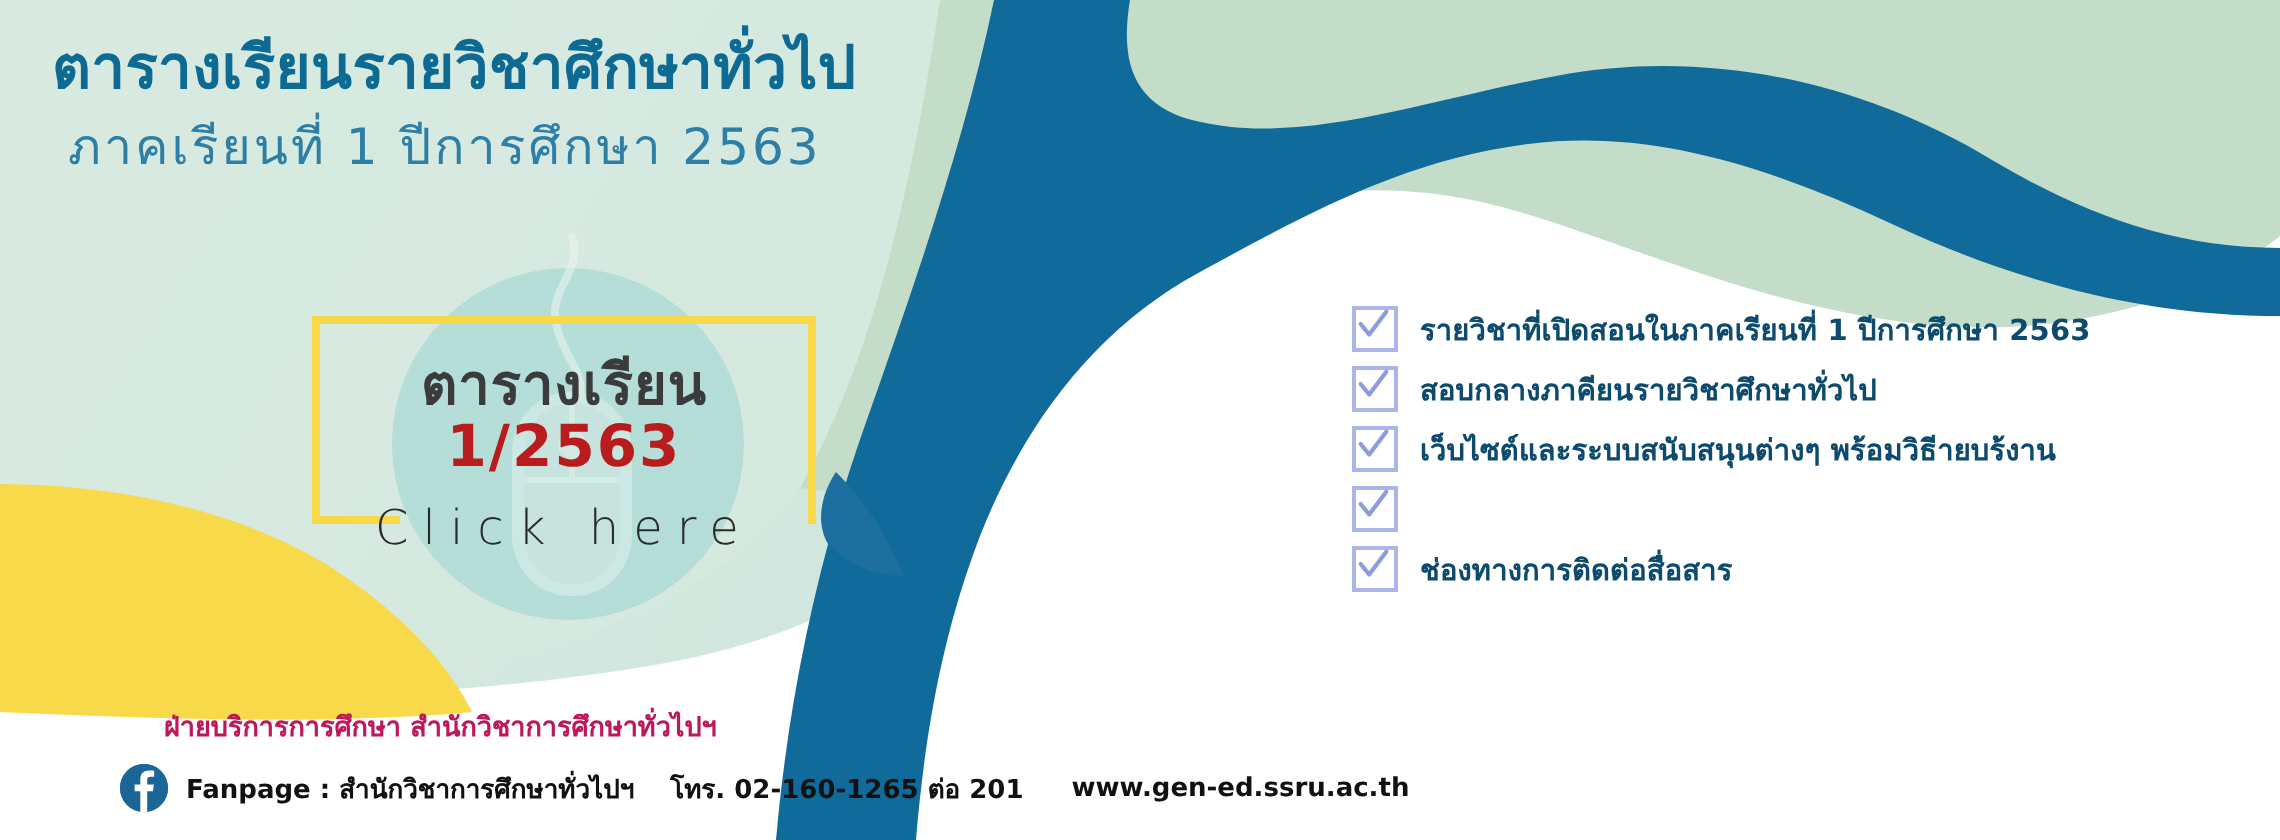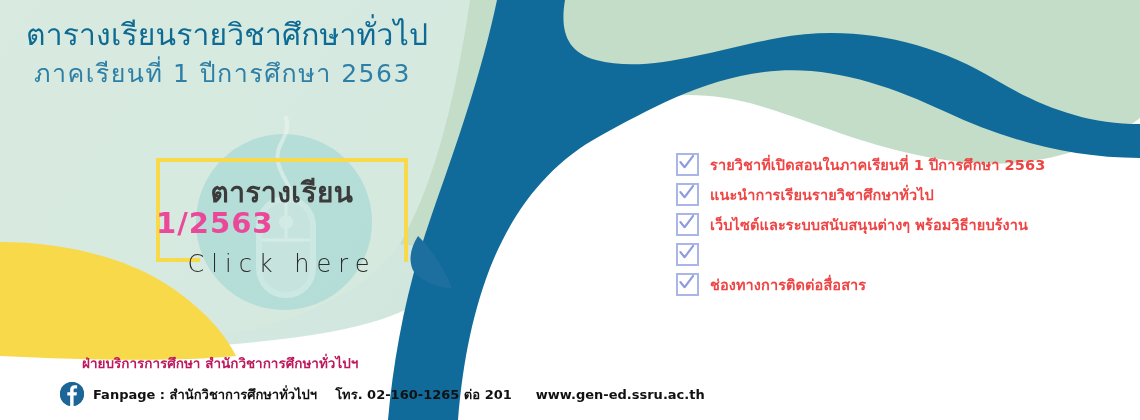--- a/index.html
+++ b/index.html
@@ -33,21 +33,21 @@
   .heading {
     position: absolute;
     left: 26px;
     top: 16px;
     z-index: 5;
   }
   .title-main {
     margin: 0;
     font-size: 30px;
     line-height: 1.25;
-    font-weight: normal;
+    font-weight: bold;
     color: #0d6a93;
     letter-spacing: 0.2px;
     white-space: nowrap;
   }
   .title-sub {
     margin: 4px 0 0 8px;
     font-size: 25px;
     line-height: 1.3;
     font-weight: normal;
     color: #2d7fa6;
@@ -89,23 +89,24 @@
     text-align: center;
     font-size: 28px;
     font-weight: bold;
     color: #3b3b3b;
     letter-spacing: 0.5px;
   }
   .card-line2 {
     position: absolute;
     left: 0; right: 0;
     top: 48px;
+    text-align: center;
     font-size: 29px;
     font-weight: bold;
-    color: #ec4899;
+    color: #b91c1c;
     letter-spacing: 1px;
   }
   .card-line3 {
     position: absolute;
     left: 0; right: 0;
     top: 92px;
     text-align: center;
     font-size: 24px;
     font-weight: 300;
     color: #2b2b2b;
@@ -140,21 +141,21 @@
   .check-box svg {
     position: absolute;
     left: -1px;
     top: -2px;
     width: 19px;
     height: 19px;
   }
   .check-label {
     font-size: 14.5px;
     font-weight: bold;
-    color: #ef4444;
+    color: #0c4a6e;
     white-space: nowrap;
     letter-spacing: 0.1px;
   }
 
   
   .footer {
     position: absolute;
     left: 82px;
     top: 352px;
     z-index: 6;
@@ -298,21 +299,21 @@
         </svg>
       </span>
       <span class="check-label">รายวิชาที่เปิดสอนในภาคเรียนที่ 1 ปีการศึกษา 2563</span>
     </li>
     <li class="check-item">
       <span class="check-box">
         <svg viewBox="0 0 20 20" aria-hidden="true">
           <path d="M3.5 9.5 L8 15 L17 3" stroke="#8e9cdd" stroke-width="2.2" fill="none" stroke-linecap="round" stroke-linejoin="round"></path>
         </svg>
       </span>
-      <span class="check-label">แนะนำการเรียนรายวิชาศึกษาทั่วไป</span>
+      <span class="check-label">สอบกลางภาคียนรายวิชาศึกษาทั่วไป</span>
     </li>
     <li class="check-item">
       <span class="check-box">
         <svg viewBox="0 0 20 20" aria-hidden="true">
           <path d="M3.5 9.5 L8 15 L17 3" stroke="#8e9cdd" stroke-width="2.2" fill="none" stroke-linecap="round" stroke-linejoin="round"></path>
         </svg>
       </span>
       <span class="check-label">เว็บไซต์และระบบสนับสนุนต่างๆ พร้อมวิธีายบร้งาน</span>
     </li>
     <li class="check-item">

